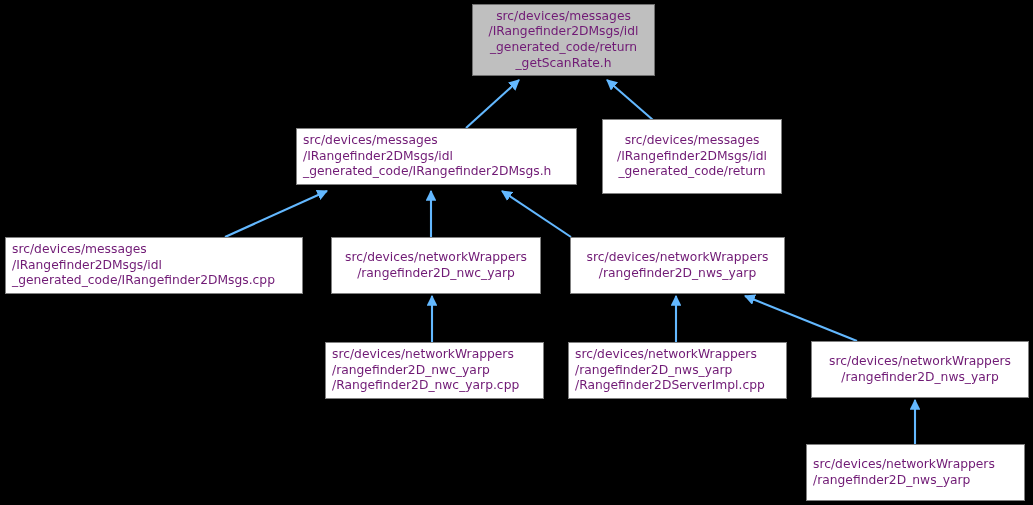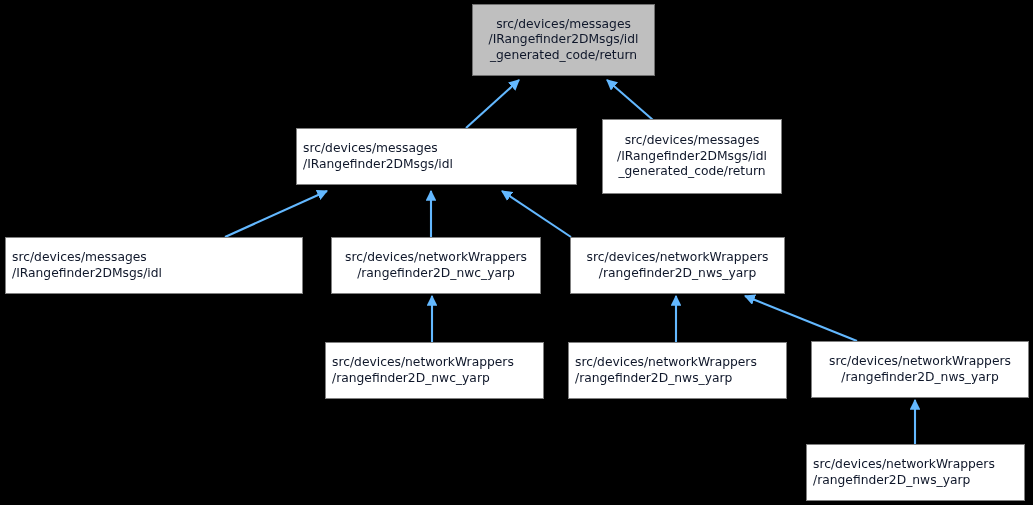--- a/index.html
+++ b/index.html
@@ -21,21 +21,21 @@
     top: 0;
     width: 1033px;
     height: 505px;
     pointer-events: none;
   }
   .node {
     position: absolute;
     box-sizing: border-box;
     background: #ffffff;
     border: 1px solid #808080;
-    color: #0f172a;
+    color: #701a75;
     font-size: 12.3px;
     line-height: 15.6px;
     display: flex;
     flex-direction: column;
     justify-content: center;
     white-space: pre;
   }
   .node.root {
     background: #bfbfbf;
     border: 1px solid #707070;
@@ -76,56 +76,61 @@
       <line x1="857" y1="341" x2="745" y2="296"></line>
 
       <line x1="915" y1="444" x2="915" y2="400"></line>
     </g>
   </svg>
 
   <div class="node root align-center" style="left:472px; top:4px; width:183px; height:72px;">
     <span class="ln">src/devices/messages</span>
     <span class="ln">/IRangefinder2DMsgs/idl</span>
     <span class="ln">_generated_code/return</span>
+    <span class="ln">_getScanRate.h</span>
   </div>
 
   <div class="node align-left" style="left:296px; top:128px; width:281px; height:57px;">
     <span class="ln">src/devices/messages</span>
     <span class="ln">/IRangefinder2DMsgs/idl</span>
+    <span class="ln">_generated_code/IRangefinder2DMsgs.h</span>
   </div>
 
   <div class="node align-center" style="left:602px; top:119px; width:180px; height:75px;">
     <span class="ln">src/devices/messages</span>
     <span class="ln">/IRangefinder2DMsgs/idl</span>
     <span class="ln">_generated_code/return</span>
   </div>
 
   <div class="node align-left" style="left:5px; top:237px; width:298px; height:57px;">
     <span class="ln">src/devices/messages</span>
     <span class="ln">/IRangefinder2DMsgs/idl</span>
+    <span class="ln">_generated_code/IRangefinder2DMsgs.cpp</span>
   </div>
 
   <div class="node align-center" style="left:331px; top:237px; width:210px; height:57px;">
     <span class="ln">src/devices/networkWrappers</span>
     <span class="ln">/rangefinder2D_nwc_yarp</span>
   </div>
 
   <div class="node align-center" style="left:570px; top:237px; width:215px; height:57px;">
     <span class="ln">src/devices/networkWrappers</span>
     <span class="ln">/rangefinder2D_nws_yarp</span>
   </div>
 
   <div class="node align-left" style="left:325px; top:342px; width:219px; height:57px;">
     <span class="ln">src/devices/networkWrappers</span>
     <span class="ln">/rangefinder2D_nwc_yarp</span>
+    <span class="ln">/Rangefinder2D_nwc_yarp.cpp</span>
   </div>
 
   <div class="node align-left" style="left:568px; top:342px; width:219px; height:57px;">
     <span class="ln">src/devices/networkWrappers</span>
     <span class="ln">/rangefinder2D_nws_yarp</span>
+    <span class="ln">/Rangefinder2DServerImpl.cpp</span>
   </div>
 
   <div class="node align-center" style="left:811px; top:341px; width:218px; height:57px;">
     <span class="ln">src/devices/networkWrappers</span>
     <span class="ln">/rangefinder2D_nws_yarp</span>
   </div>
 
   <div class="node align-left" style="left:806px; top:444px; width:219px; height:57px;">
     <span class="ln">src/devices/networkWrappers</span>
     <span class="ln">/rangefinder2D_nws_yarp</span>

